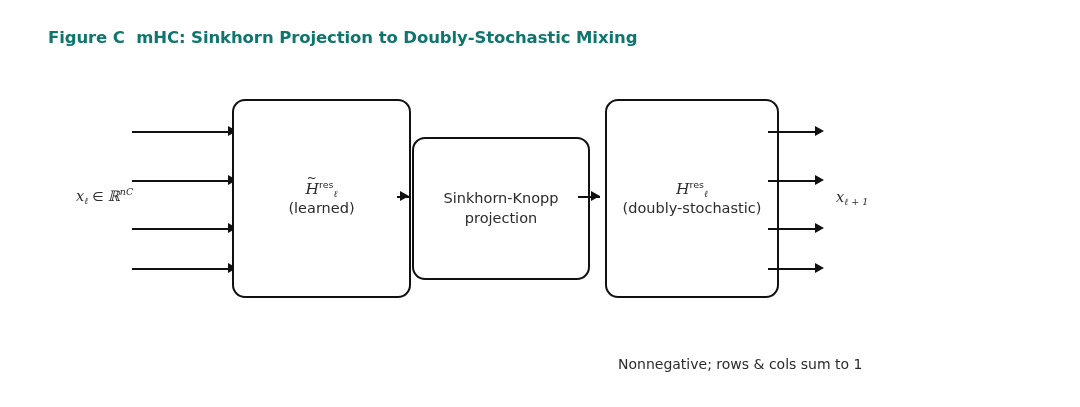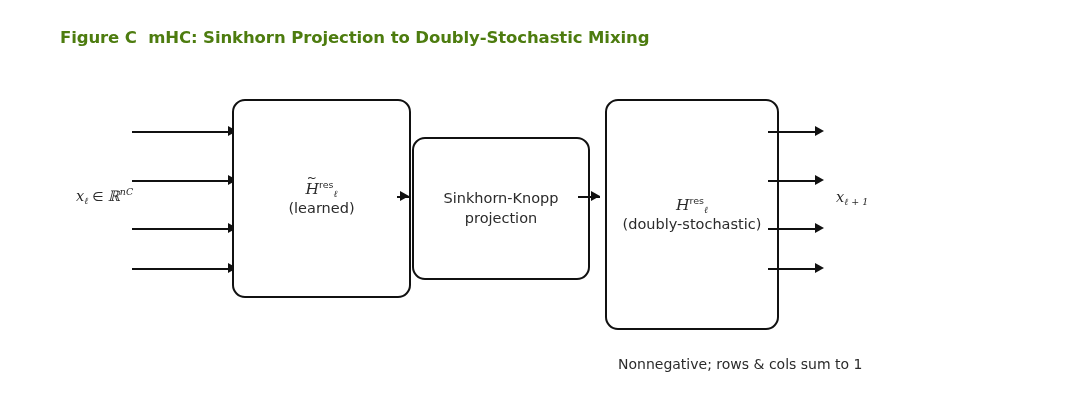--- a/index.html
+++ b/index.html
@@ -15,47 +15,47 @@
     position: relative;
     width: 1080px;
     height: 407px;
     background: #ffffff;
     overflow: hidden;
   }
 
   
   .fig-title {
     position: absolute;
-    left: 60px;
+    left: 48px;
     top: 28px;
     font-size: 16.5px;
     font-weight: bold;
     letter-spacing: -0.1px;
-    color: #4d7c0f;
+    color: #0f766e;
     white-space: pre;
   }
 
   
   .box {
     position: absolute;
     box-sizing: border-box;
     border: 2.2px solid #111111;
     border-radius: 13px;
     background: #ffffff;
     display: flex;
     flex-direction: column;
     align-items: center;
     justify-content: center;
     text-align: center;
     line-height: 1.32;
     color: #2b2b2b;
   }
   #box-learned   { left: 232px; top: 99px;  width: 179px; height: 199px; font-size: 14.5px; }
   #box-sinkhorn  { left: 412px; top: 137px; width: 178px; height: 143px; font-size: 14.5px; }
-  #box-ds        { left: 605px; top: 99px;  width: 174px; height: 231px; font-size: 14.5px; }
+  #box-ds        { left: 605px; top: 99px;  width: 174px; height: 199px; font-size: 14.5px; }
 
   .mathline {
     font-family: "DejaVu Serif", serif;
     font-style: italic;
     font-size: 15.5px;
     white-space: nowrap;
   }
   .mathline sup, .mathline sub {
     font-family: "DejaVu Sans", sans-serif;
     font-style: normal;

